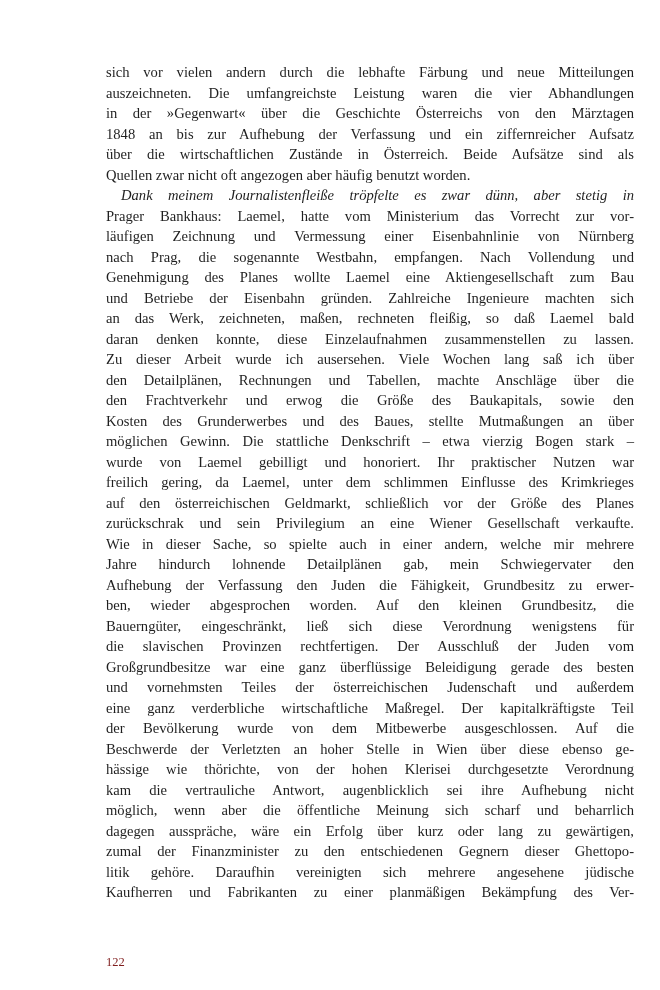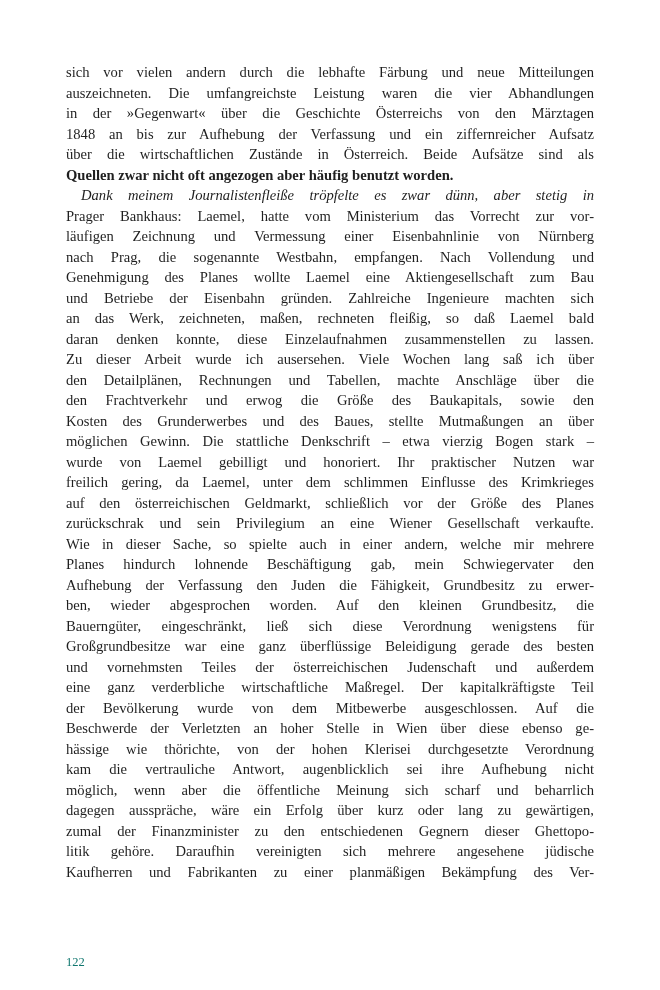--- a/index.html
+++ b/index.html
@@ -8,48 +8,48 @@
     background: #ffffff;
     font-family: "Liberation Serif", "DejaVu Serif", serif;
     color: #1f1f1f;
     position: relative;
     overflow: hidden;
   }
   .book-page {
     position: absolute;
     inset: 0;
     background: #ffffff;
+    margin-left: 40px;
   }
   .text-block {
     position: absolute;
     left: 66px;
     top: 62px;
     width: 528px;
   }
   .line {
     font-size: 14.6px;
     line-height: 20.5px;
     text-align: justify;
     text-align-last: justify;
   }
   .line.para-end {
     text-align-last: left;
-    font-weight: bold;
   }
   .line.indent {
     text-indent: 15px;
     font-style: italic;
   }
   .page-number {
     position: absolute;
     left: 66px;
     top: 954px;
     font-size: 12.5px;
     line-height: 16px;
-    color: #0f766e;
+    color: #7f1d1d;
   }
 </style>
 </head>
 <body>
 
 <div class="book-page">
   <main class="text-block">
       <div class="line">sich vor vielen andern durch die lebhafte Färbung und neue Mitteilungen</div>
       <div class="line">auszeichneten. Die umfangreichste Leistung waren die vier Abhandlungen</div>
       <div class="line">in der »Gegenwart« über die Geschichte Österreichs von den Märztagen</div>
@@ -67,24 +67,25 @@
       <div class="line">Zu dieser Arbeit wurde ich ausersehen. Viele Wochen lang saß ich über</div>
       <div class="line">den Detailplänen, Rechnungen und Tabellen, machte Anschläge über die</div>
       <div class="line">den Frachtverkehr und erwog die Größe des Baukapitals, sowie den</div>
       <div class="line">Kosten des Grunderwerbes und des Baues, stellte Mutmaßungen an über</div>
       <div class="line">möglichen Gewinn. Die stattliche Denkschrift – etwa vierzig Bogen stark –</div>
       <div class="line">wurde von Laemel gebilligt und honoriert. Ihr praktischer Nutzen war</div>
       <div class="line">freilich gering, da Laemel, unter dem schlimmen Einflusse des Krimkrieges</div>
       <div class="line">auf den österreichischen Geldmarkt, schließlich vor der Größe des Planes</div>
       <div class="line">zurückschrak und sein Privilegium an eine Wiener Gesellschaft verkaufte.</div>
       <div class="line">Wie in dieser Sache, so spielte auch in einer andern, welche mir mehrere</div>
-      <div class="line">Planes hindurch lohnende Beschäftigung gab, mein Schwiegervater den</div>
+      <div class="line">Jahre hindurch lohnende Detailplänen gab, mein Schwiegervater den</div>
       <div class="line">Aufhebung der Verfassung den Juden die Fähigkeit, Grundbesitz zu erwer-</div>
       <div class="line">ben, wieder abgesprochen worden. Auf den kleinen Grundbesitz, die</div>
       <div class="line">Bauerngüter, eingeschränkt, ließ sich diese Verordnung wenigstens für</div>
+      <div class="line">die slavischen Provinzen rechtfertigen. Der Ausschluß der Juden vom</div>
       <div class="line">Großgrundbesitze war eine ganz überflüssige Beleidigung gerade des besten</div>
       <div class="line">und vornehmsten Teiles der österreichischen Judenschaft und außerdem</div>
       <div class="line">eine ganz verderbliche wirtschaftliche Maßregel. Der kapitalkräftigste Teil</div>
       <div class="line">der Bevölkerung wurde von dem Mitbewerbe ausgeschlossen. Auf die</div>
       <div class="line">Beschwerde der Verletzten an hoher Stelle in Wien über diese ebenso ge-</div>
       <div class="line">hässige wie thörichte, von der hohen Klerisei durchgesetzte Verordnung</div>
       <div class="line">kam die vertrauliche Antwort, augenblicklich sei ihre Aufhebung nicht</div>
       <div class="line">möglich, wenn aber die öffentliche Meinung sich scharf und beharrlich</div>
       <div class="line">dagegen ausspräche, wäre ein Erfolg über kurz oder lang zu gewärtigen,</div>
       <div class="line">zumal der Finanzminister zu den entschiedenen Gegnern dieser Ghettopo-</div>

